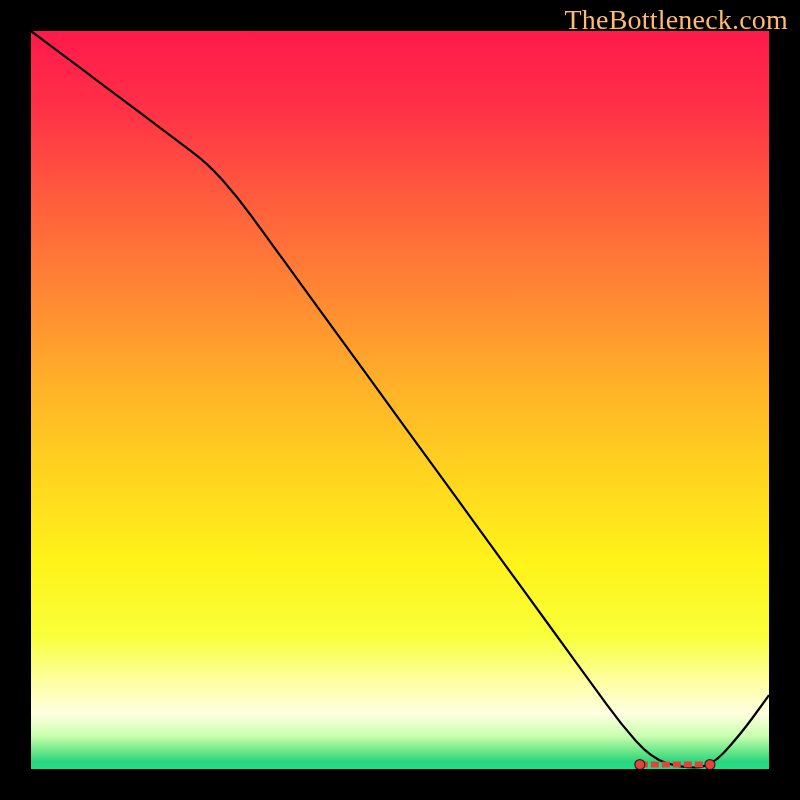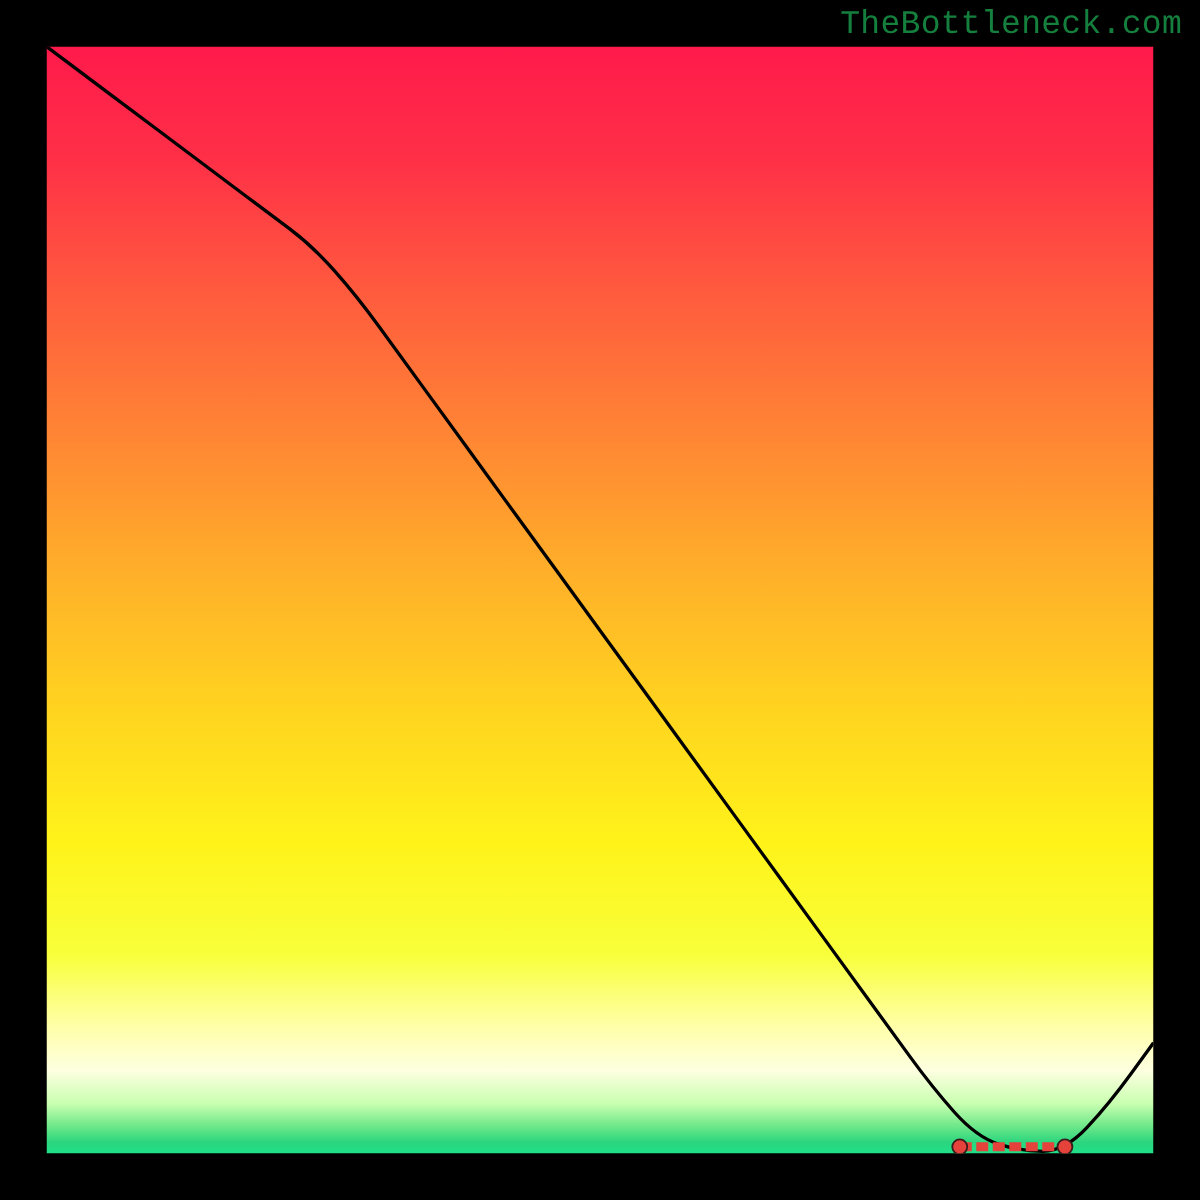--- a/index.html
+++ b/index.html
@@ -14,25 +14,25 @@
   .frame {
     position: relative;
     width: 800px;
     height: 800px;
     background: #000;
   }
   .watermark {
     position: absolute;
     top: 4px;
     right: 12px;
-    color: #15803d;
-    font-size: 22px;
+    color: #fdba74;
+    font-size: 28px;
     font-weight: 500;
     letter-spacing: 0.2px;
-    font-family: Liberation Mono, monospace;
+    font-family: Liberation Serif, serif;
   }
   .plot {
     position: absolute;
     left: 31px;
     top: 31px;
     width: 738px;
     height: 738px;
   }
   .plot svg {
     display: block;

